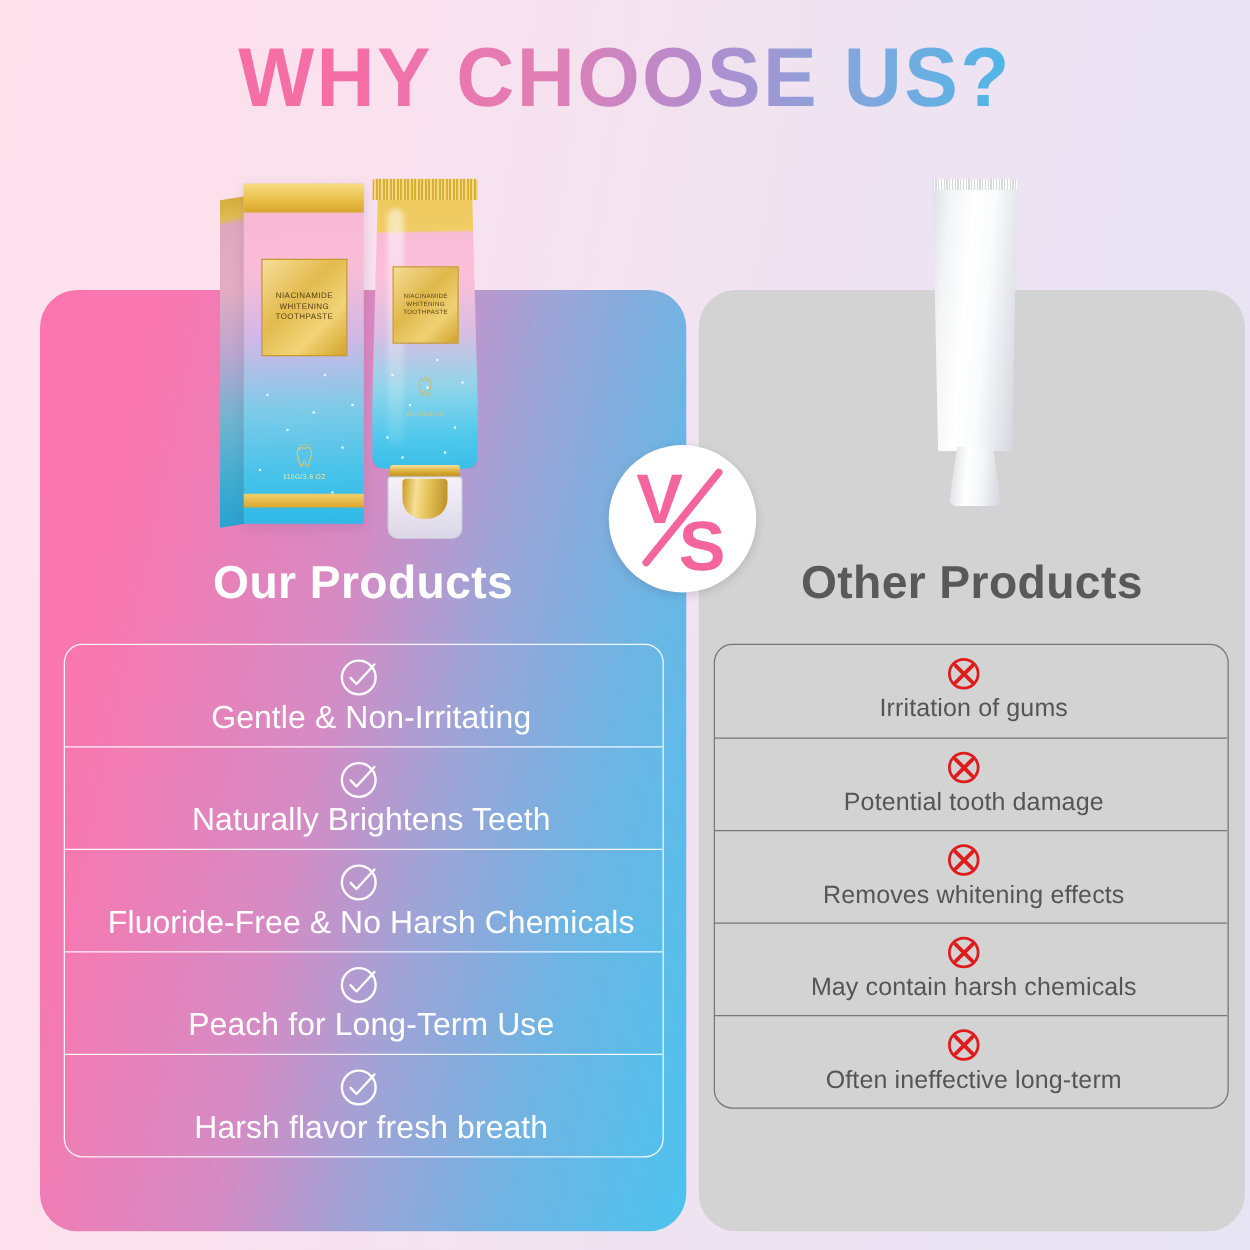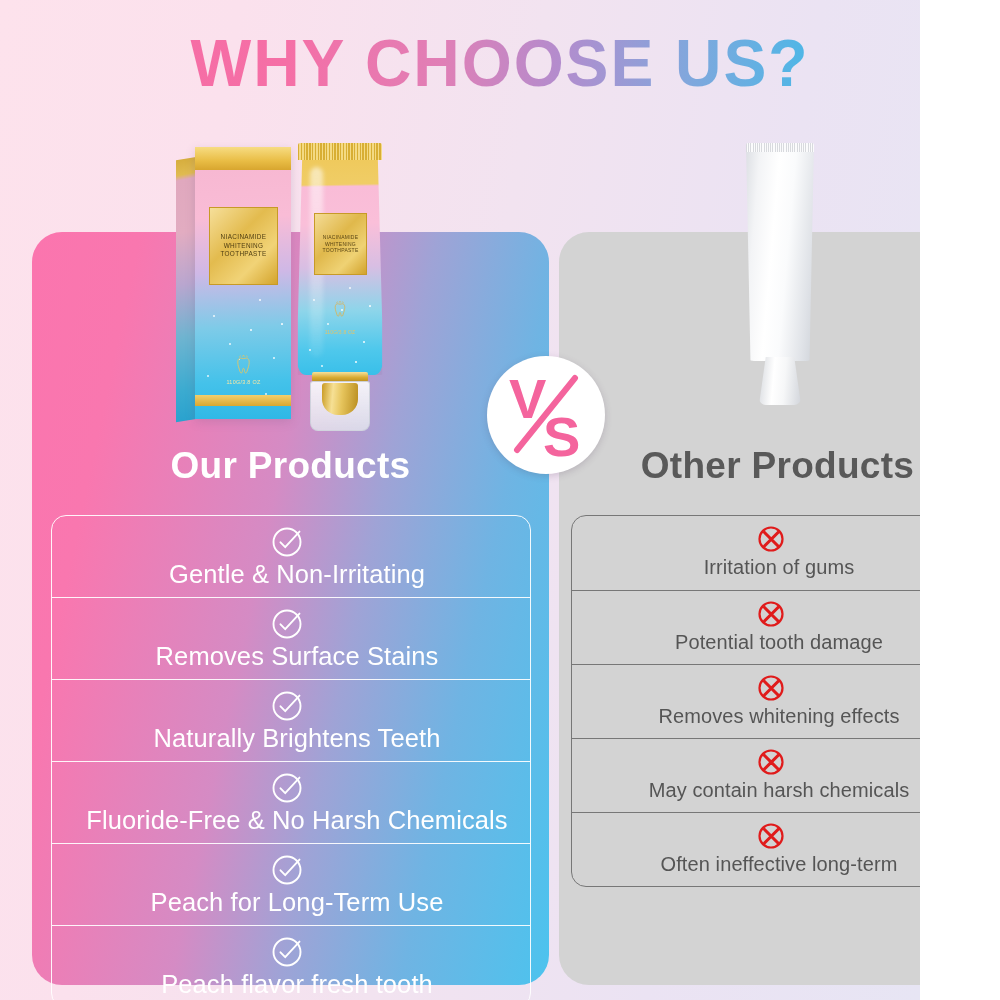--- a/index.html
+++ b/index.html
@@ -7,21 +7,21 @@
     padding: 0;
   }
   body {
     width: 1000px;
     height: 1000px;
     font-family: "Liberation Sans", sans-serif;
     overflow: hidden;
   }
   #poster {
     position: relative;
-    width: 920px;
+    width: 1000px;
     height: 1000px;
     background: linear-gradient(100deg, #fde2ec 0%, #fbe1ed 22%, #f2e3f0 50%, #ebe3f3 75%, #e7e5f4 100%);
     overflow: hidden;
   }
 
   
   .title {
     position: absolute;
     top: 26px;
     left: 0;
@@ -406,68 +406,59 @@
       <div class="row">
         <span class="row-icon">
           <svg viewBox="0 0 36 36" width="36" height="36">
             <circle cx="17" cy="19" r="13.5" fill="none" stroke="#ffffff" stroke-width="1.9"></circle>
             <path d="M10.5 19.3 L15.2 24.2 L29.5 8.6" fill="none" stroke="#ffffff" stroke-width="1.9" stroke-linecap="round" stroke-linejoin="round"></path>
           </svg>
         </span>
         <span class="row-text">Gentle &amp; Non-Irritating</span>
       </div>
 
+
       <div class="row">
         <span class="row-icon">
           <svg viewBox="0 0 36 36" width="36" height="36">
             <circle cx="17" cy="19" r="13.5" fill="none" stroke="#ffffff" stroke-width="1.9"></circle>
             <path d="M10.5 19.3 L15.2 24.2 L29.5 8.6" fill="none" stroke="#ffffff" stroke-width="1.9" stroke-linecap="round" stroke-linejoin="round"></path>
           </svg>
         </span>
-        <span class="row-text">Removes Surface Stains</span>
+        <span class="row-text">Naturally Brightens Teeth</span>
       </div>
 
       <div class="row">
         <span class="row-icon">
           <svg viewBox="0 0 36 36" width="36" height="36">
             <circle cx="17" cy="19" r="13.5" fill="none" stroke="#ffffff" stroke-width="1.9"></circle>
             <path d="M10.5 19.3 L15.2 24.2 L29.5 8.6" fill="none" stroke="#ffffff" stroke-width="1.9" stroke-linecap="round" stroke-linejoin="round"></path>
           </svg>
         </span>
-        <span class="row-text">Naturally Brightens Teeth</span>
+        <span class="row-text">Fluoride-Free &amp; No Harsh Chemicals</span>
       </div>
 
       <div class="row">
         <span class="row-icon">
           <svg viewBox="0 0 36 36" width="36" height="36">
             <circle cx="17" cy="19" r="13.5" fill="none" stroke="#ffffff" stroke-width="1.9"></circle>
             <path d="M10.5 19.3 L15.2 24.2 L29.5 8.6" fill="none" stroke="#ffffff" stroke-width="1.9" stroke-linecap="round" stroke-linejoin="round"></path>
           </svg>
         </span>
-        <span class="row-text">Fluoride-Free &amp; No Harsh Chemicals</span>
+        <span class="row-text">Peach for Long-Term Use</span>
       </div>
 
       <div class="row">
         <span class="row-icon">
           <svg viewBox="0 0 36 36" width="36" height="36">
             <circle cx="17" cy="19" r="13.5" fill="none" stroke="#ffffff" stroke-width="1.9"></circle>
             <path d="M10.5 19.3 L15.2 24.2 L29.5 8.6" fill="none" stroke="#ffffff" stroke-width="1.9" stroke-linecap="round" stroke-linejoin="round"></path>
           </svg>
         </span>
-        <span class="row-text">Peach for Long-Term Use</span>
-      </div>
-
-      <div class="row">
-        <span class="row-icon">
-          <svg viewBox="0 0 36 36" width="36" height="36">
-            <circle cx="17" cy="19" r="13.5" fill="none" stroke="#ffffff" stroke-width="1.9"></circle>
-            <path d="M10.5 19.3 L15.2 24.2 L29.5 8.6" fill="none" stroke="#ffffff" stroke-width="1.9" stroke-linecap="round" stroke-linejoin="round"></path>
-          </svg>
-        </span>
-        <span class="row-text">Peach flavor fresh tooth</span>
+        <span class="row-text">Harsh flavor fresh breath</span>
       </div>
 
     </div>
   </div>
 
   <div class="panel panel-right">
 
     <div class="panel-heading">Other Products</div>
 
     <div class="list-box list-right">

